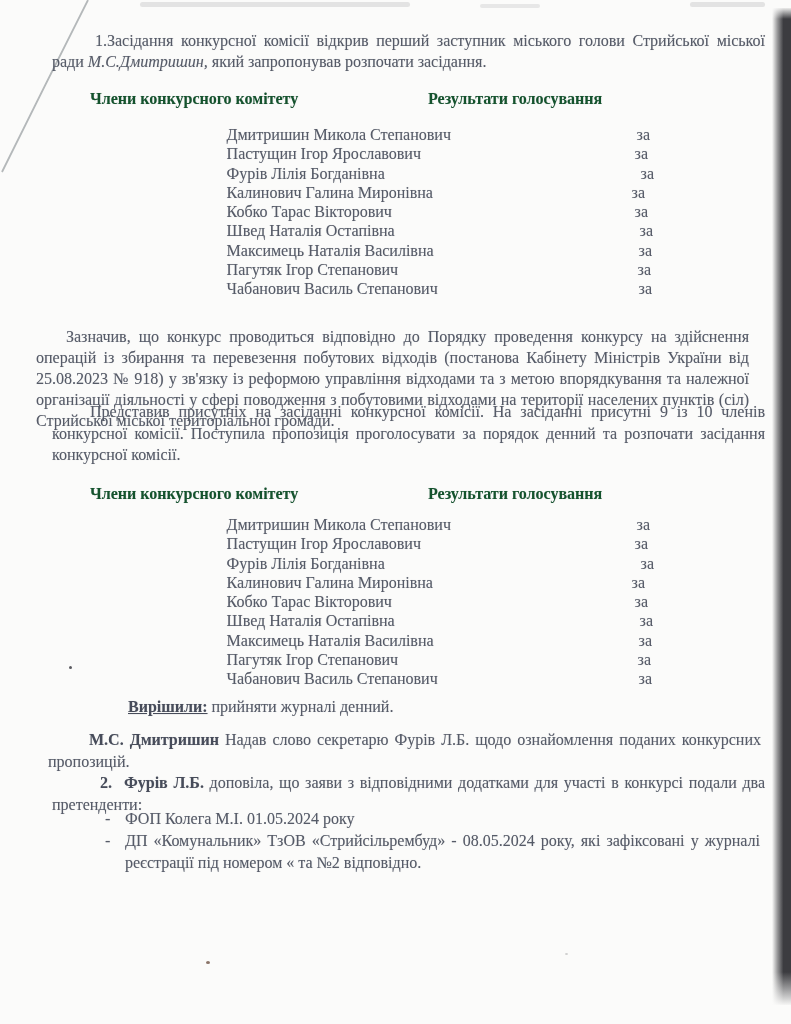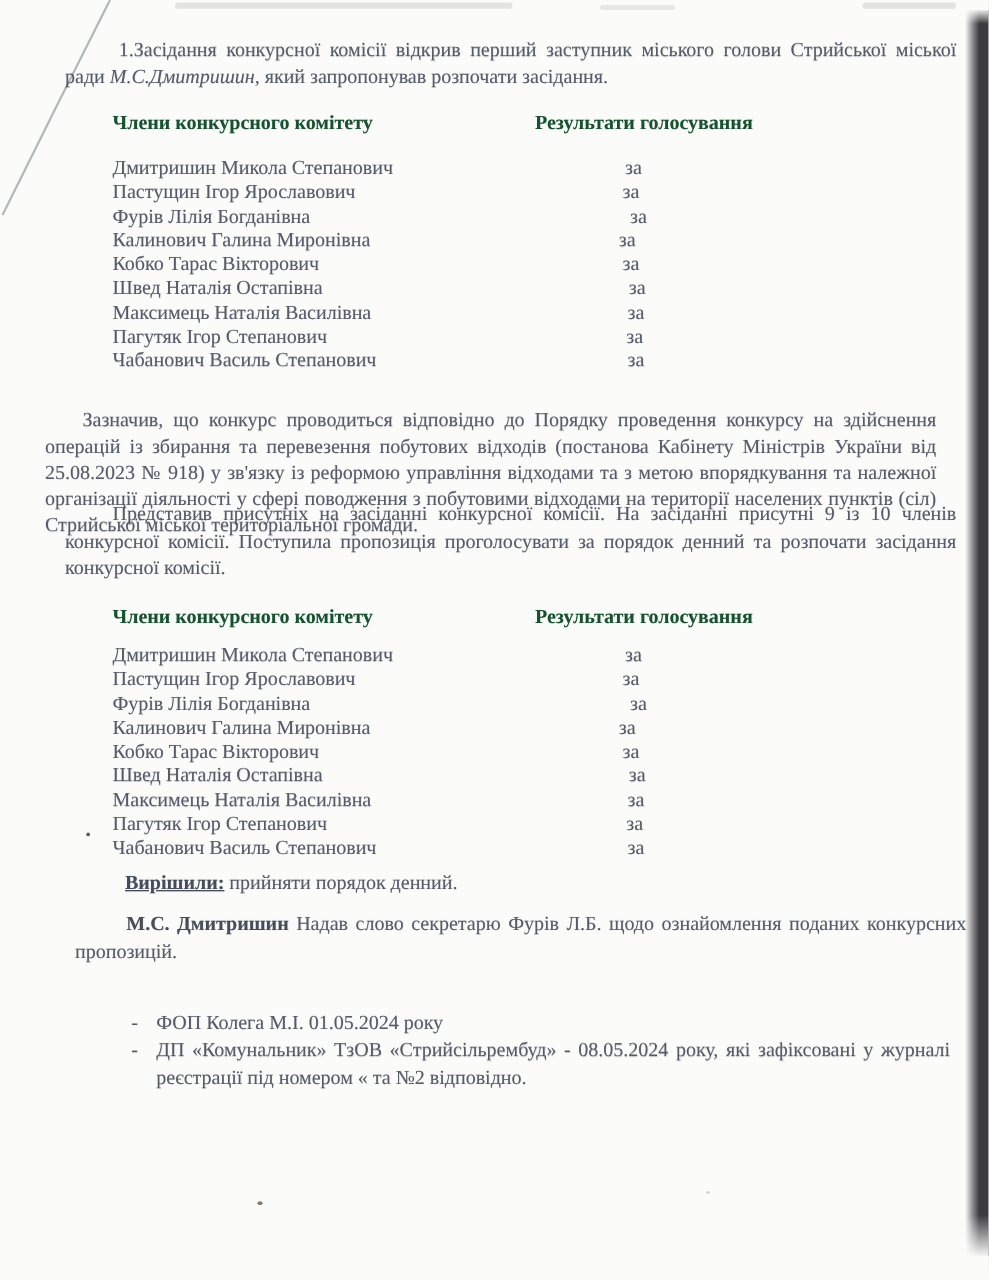--- a/index.html
+++ b/index.html
@@ -18,46 +18,46 @@
     position:absolute;
     margin:0;
     width:713px;
     line-height:21px;
     text-align:justify;
     text-align-last:left;
   }
   .p1{left:52px;top:30px;text-indent:43px;}
   .p2{left:36px;top:302px;text-indent:30px;margin-top:24px;}
   .p3{left:52px;top:401px;line-height:21.5px;text-indent:38px;}
-  .speech1{left:60px;top:729px;line-height:21.5px;text-indent:41px;}
+  .speech1{left:48px;top:729px;line-height:21.5px;text-indent:41px;}
   .item2{left:52px;top:772px;line-height:21.5px;text-indent:48px;}
   .p4{left:52px;top:877px;text-indent:38px;}
   .it{font-style:italic;}
   b,.bold{font-weight:bold;color:#474c5a;}
   .num{margin-right:12px;}
 
   .vote-table{position:absolute;left:90px;width:560px;}
   .t1{top:88px;}
   .t2{top:483px;}
   .vt-header{display:flex;font-weight:bold;color:#14532d;line-height:21px;}
   .vt-col1{width:338px;flex:none;}
   .t1 .vt-rows{margin-top:16px;}
   .t2 .vt-rows{margin-top:11px;}
-  .vt-row{display:flex;height:19.3px;line-height:19.3px;}
+  .vt-row{display:flex;height:19.3px;line-height:19.3px;justify-content:flex-end;}
   .vt-row .name{width:410px;flex:none;}
   .vt-row:nth-child(2) .vote,.vt-row:nth-child(5) .vote{transform:translateX(-2px);}
   .vt-row:nth-child(3) .vote{transform:translateX(4px);}
   .vt-row:nth-child(4) .vote{transform:translateX(-5px);}
   .vt-row:nth-child(6) .vote{transform:translateX(3px);}
   .vt-row:nth-child(7) .vote{transform:translateX(2px);}
   .vt-row:nth-child(8) .vote{transform:translateX(1px);}
   .vt-row:nth-child(9) .vote{transform:translateX(2px);}
 
   .resolution{position:absolute;left:100px;top:696px;margin:0;line-height:21px;}
-  .res-label{font-weight:bold;color:#474c5a;text-decoration:underline;}
+  .res-label{font-weight:bold;color:#474c5a;text-decoration:underline;margin-left:28px;}
 
   .bullets{position:absolute;left:105px;top:808px;width:655px;}
   .bullet-row{display:flex;line-height:22px;}
   .marker{width:20px;flex:none;}
   .btext{flex:1;text-align:justify;text-align-last:left;}
 
   
   .crease{position:absolute;left:0;top:0;}
   .smudge{position:absolute;border-radius:3px;}
   .s1{left:140px;top:2px;width:270px;height:5px;background:#cfcfcf;opacity:.55;}
@@ -182,24 +182,25 @@
         <span class="name">Пагутяк Ігор Степанович</span>
         <span class="vote">за</span>
       </div>
         <div class="vt-row">
         <span class="name">Чабанович Василь Степанович</span>
         <span class="vote">за</span>
       </div>
       </div>
   </div>
 
-  <p class="resolution"><span class="res-label">Вирішили:</span><span> прийняти порядок денний.</span></p>
+  <p class="resolution"><span class="res-label">Вирішили:</span><span> прийняти журналі денний.</span></p>
 
   <p class="para speech1"><b>М.С. Дмитришин</b><span> Надав слово секретарю Фурів Л.Б. щодо ознайомлення поданих конкурсних пропозицій.</span></p>
 
+  <p class="para item2"><b class="num">2.</b><b>Фурів Л.Б.</b><span> доповіла, що заяви з відповідними додатками для участі в конкурсі подали два претенденти:</span></p>
 
   <div class="bullets">
 
   <div class="bullet-row">
       <span class="marker">-</span>
       <span class="btext">ФОП Колега М.І.  01.05.2024 року</span>
     </div>
       <div class="bullet-row">
       <span class="marker">-</span>
       <span class="btext">ДП «Комунальник» ТзОВ «Стрийсільрембуд» - 08.05.2024 року, які зафіксовані у журналі реєстрації під номером « та №2 відповідно.</span>

